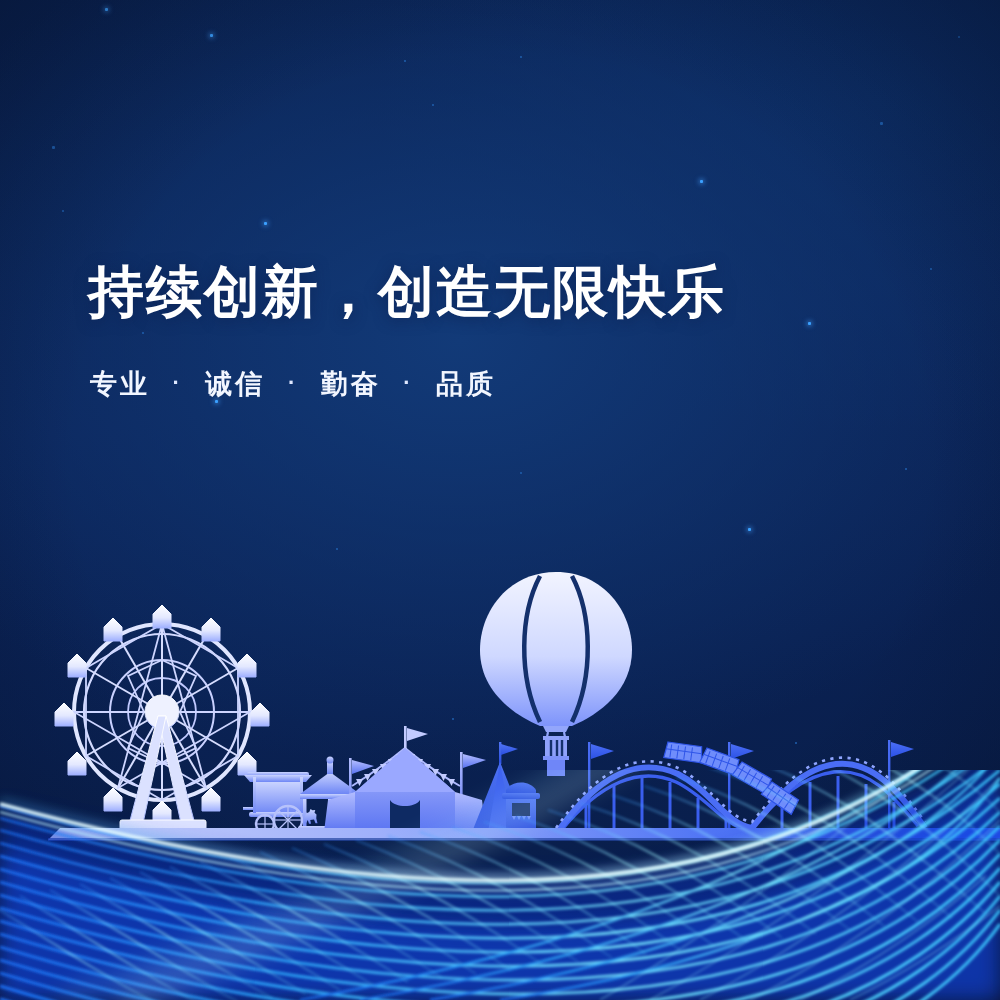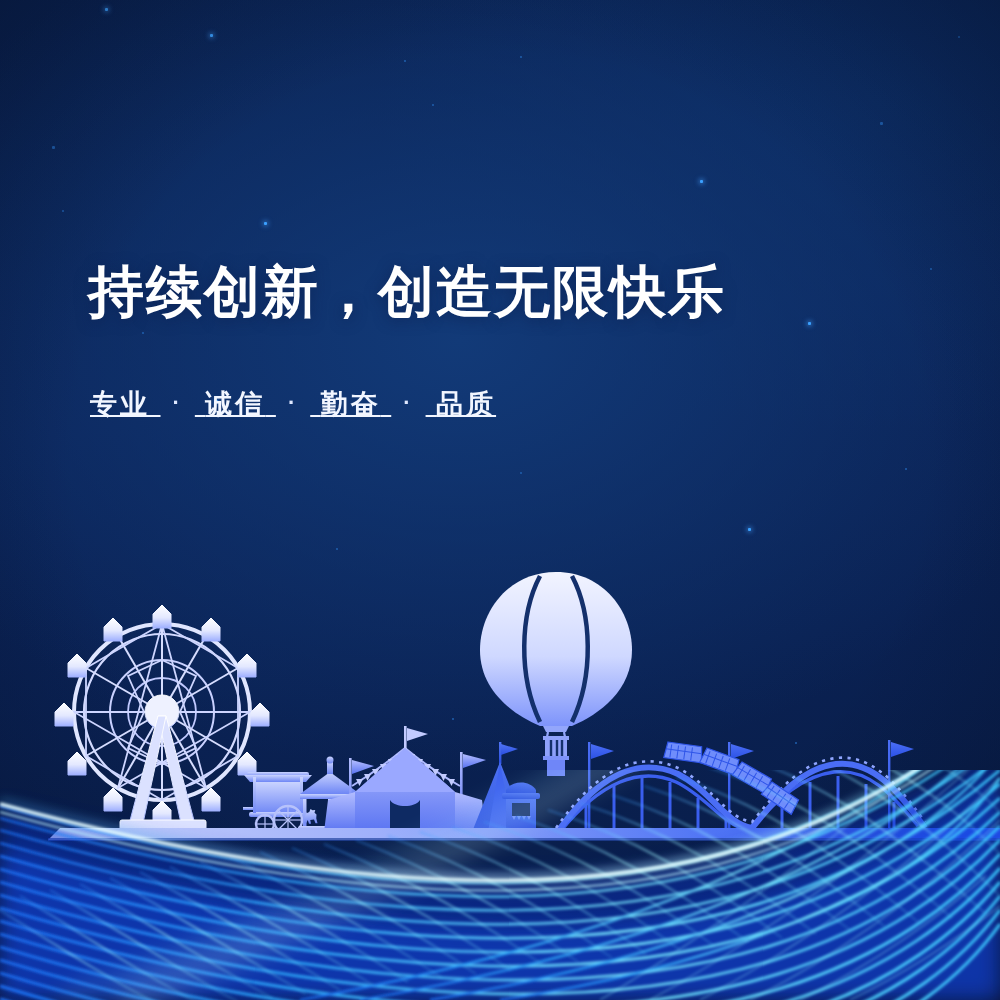--- a/index.html
+++ b/index.html
@@ -37,27 +37,26 @@
     margin:0;
     font-size:56px;
     line-height:1.08;
     font-weight:bold;
     color:#ffffff;
     letter-spacing:2px;
     text-shadow:0 2px 14px rgba(10,30,80,.65);
     white-space:nowrap;
   }
   .subtitle{
-    margin:64px 0 0 2px;
+    margin:44px 0 0 2px;
     font-size:27px;
     font-weight:bold;
     color:#f2f6ff;
     letter-spacing:3px;
     white-space:nowrap;
-    text-decoration:underline;
   }
   .sep{display:inline-block;padding:0 12px;color:#dfe8ff;font-size:22px;vertical-align:3px;}
 
   
   .skyline{
     position:absolute;left:0;bottom:0;width:1000px;height:1000px;
   }
   .skyline svg{display:block;width:1000px;height:1000px;}
 
   

